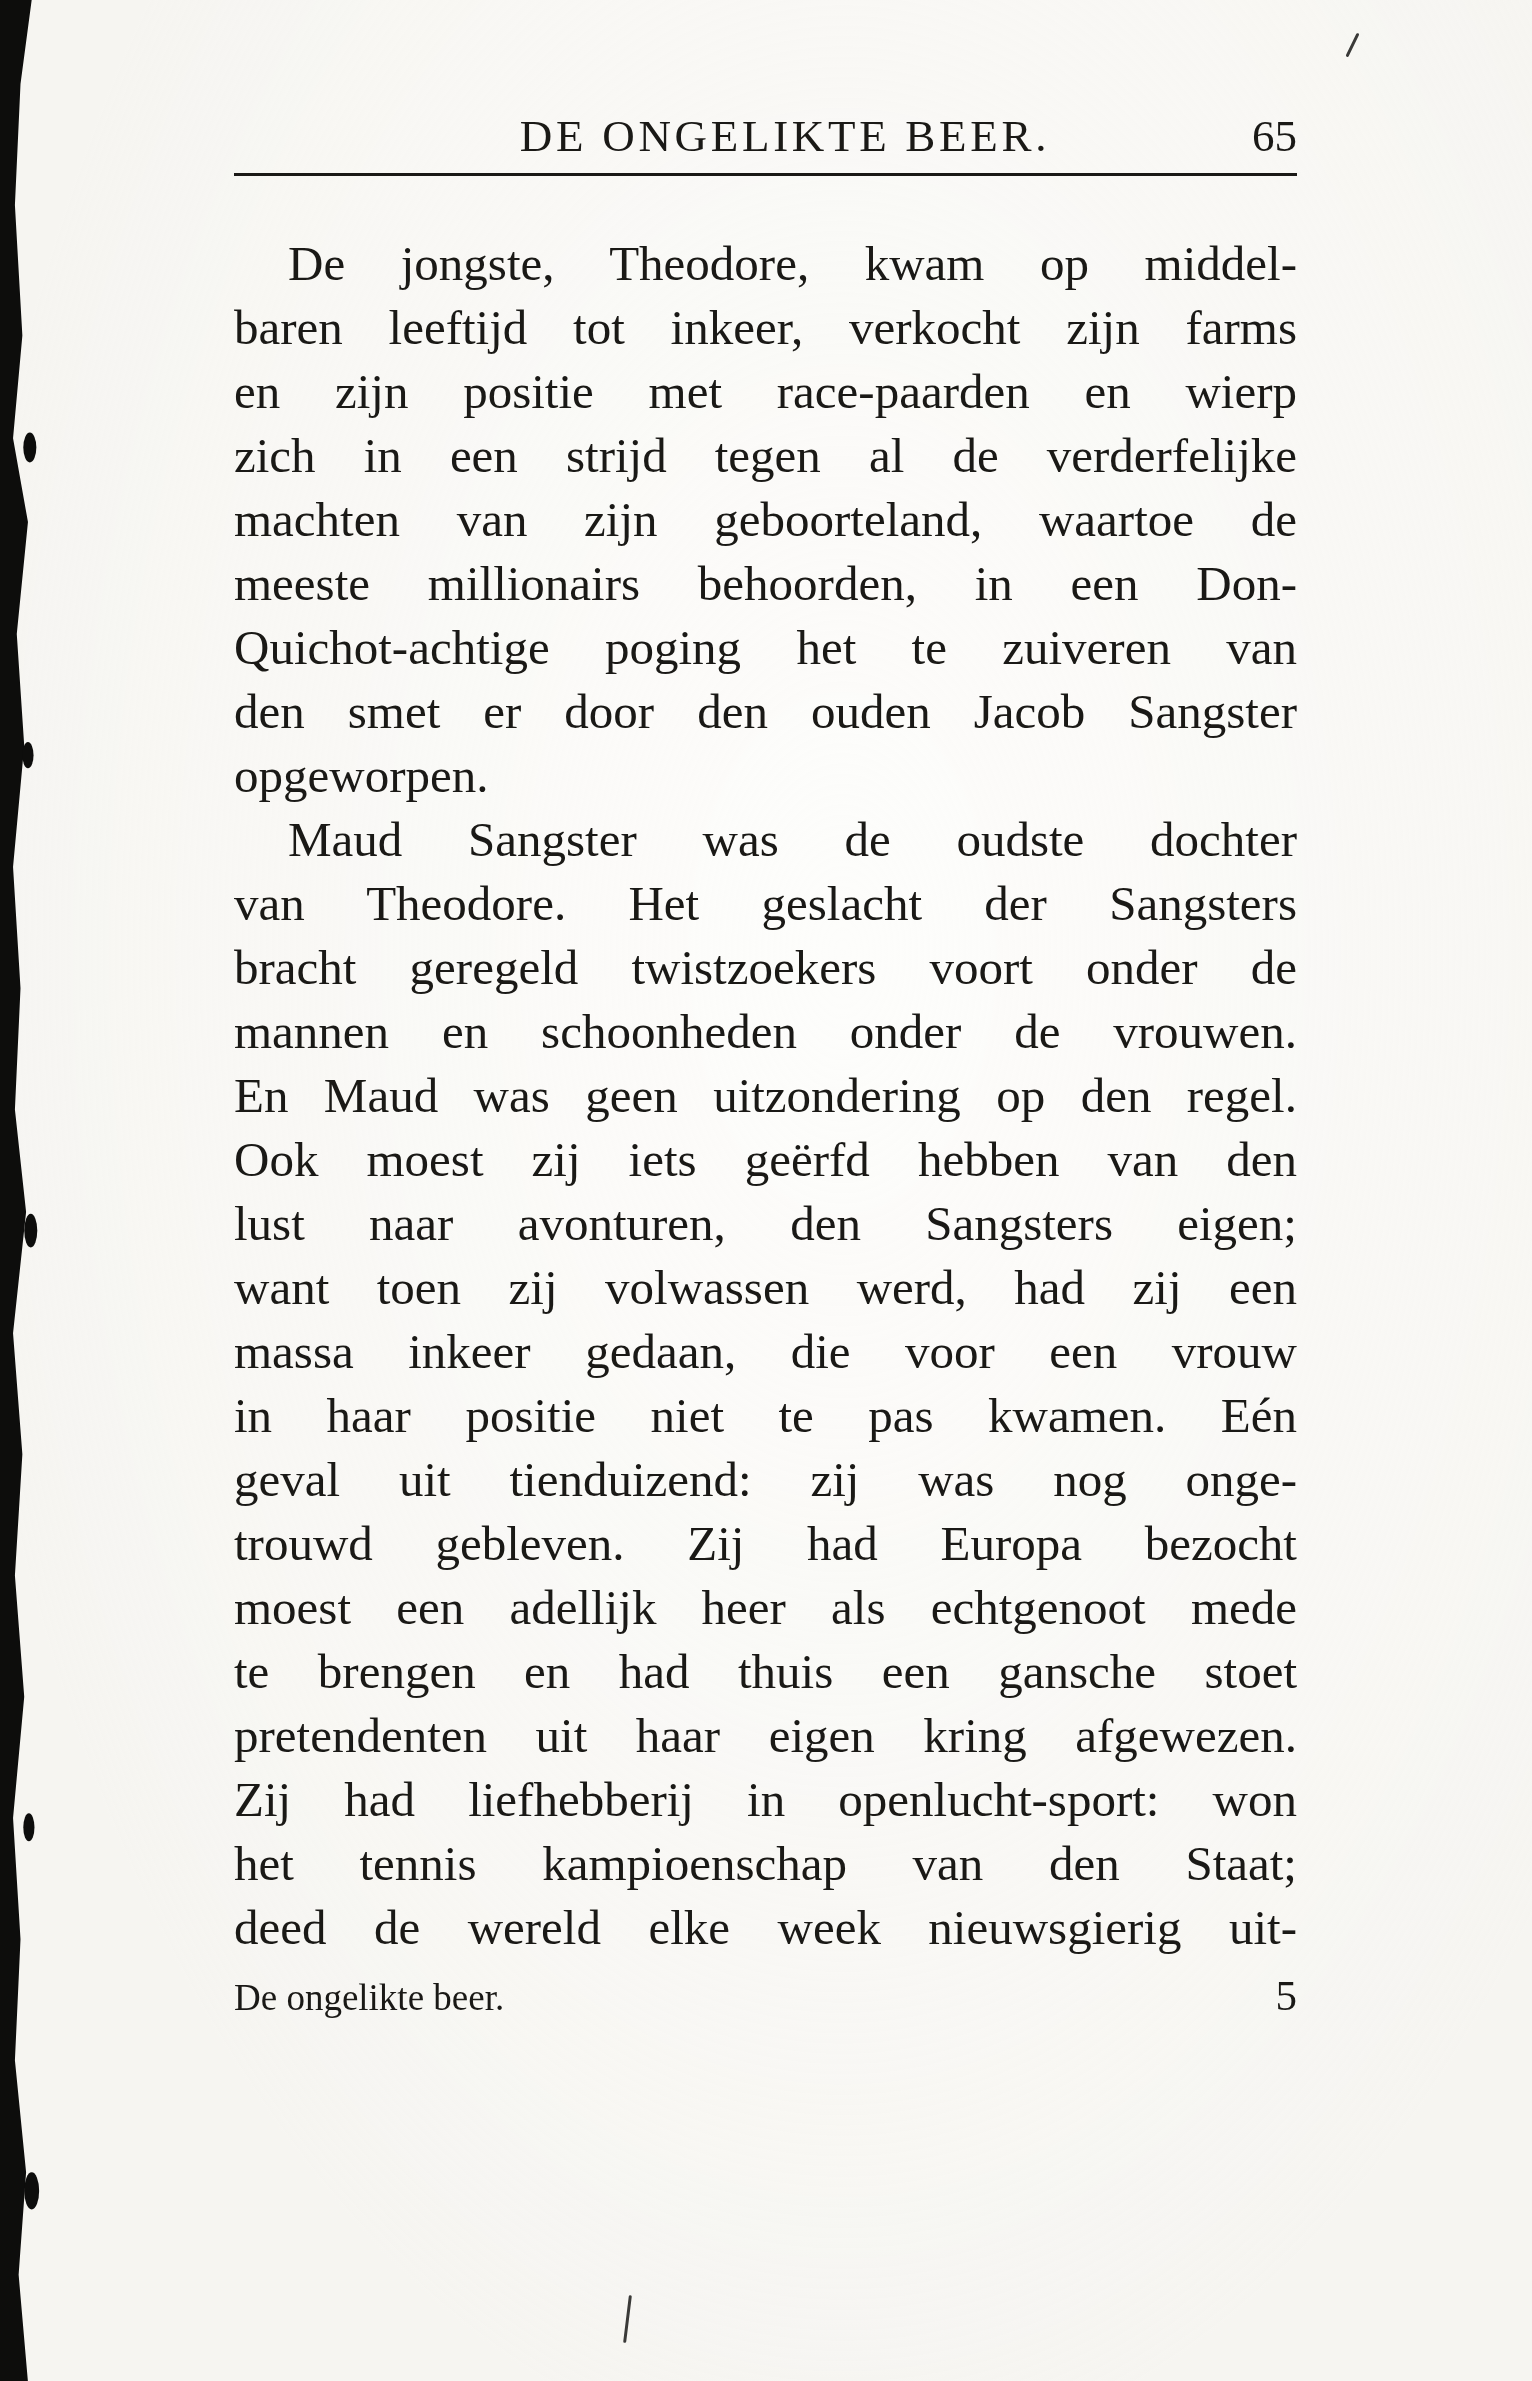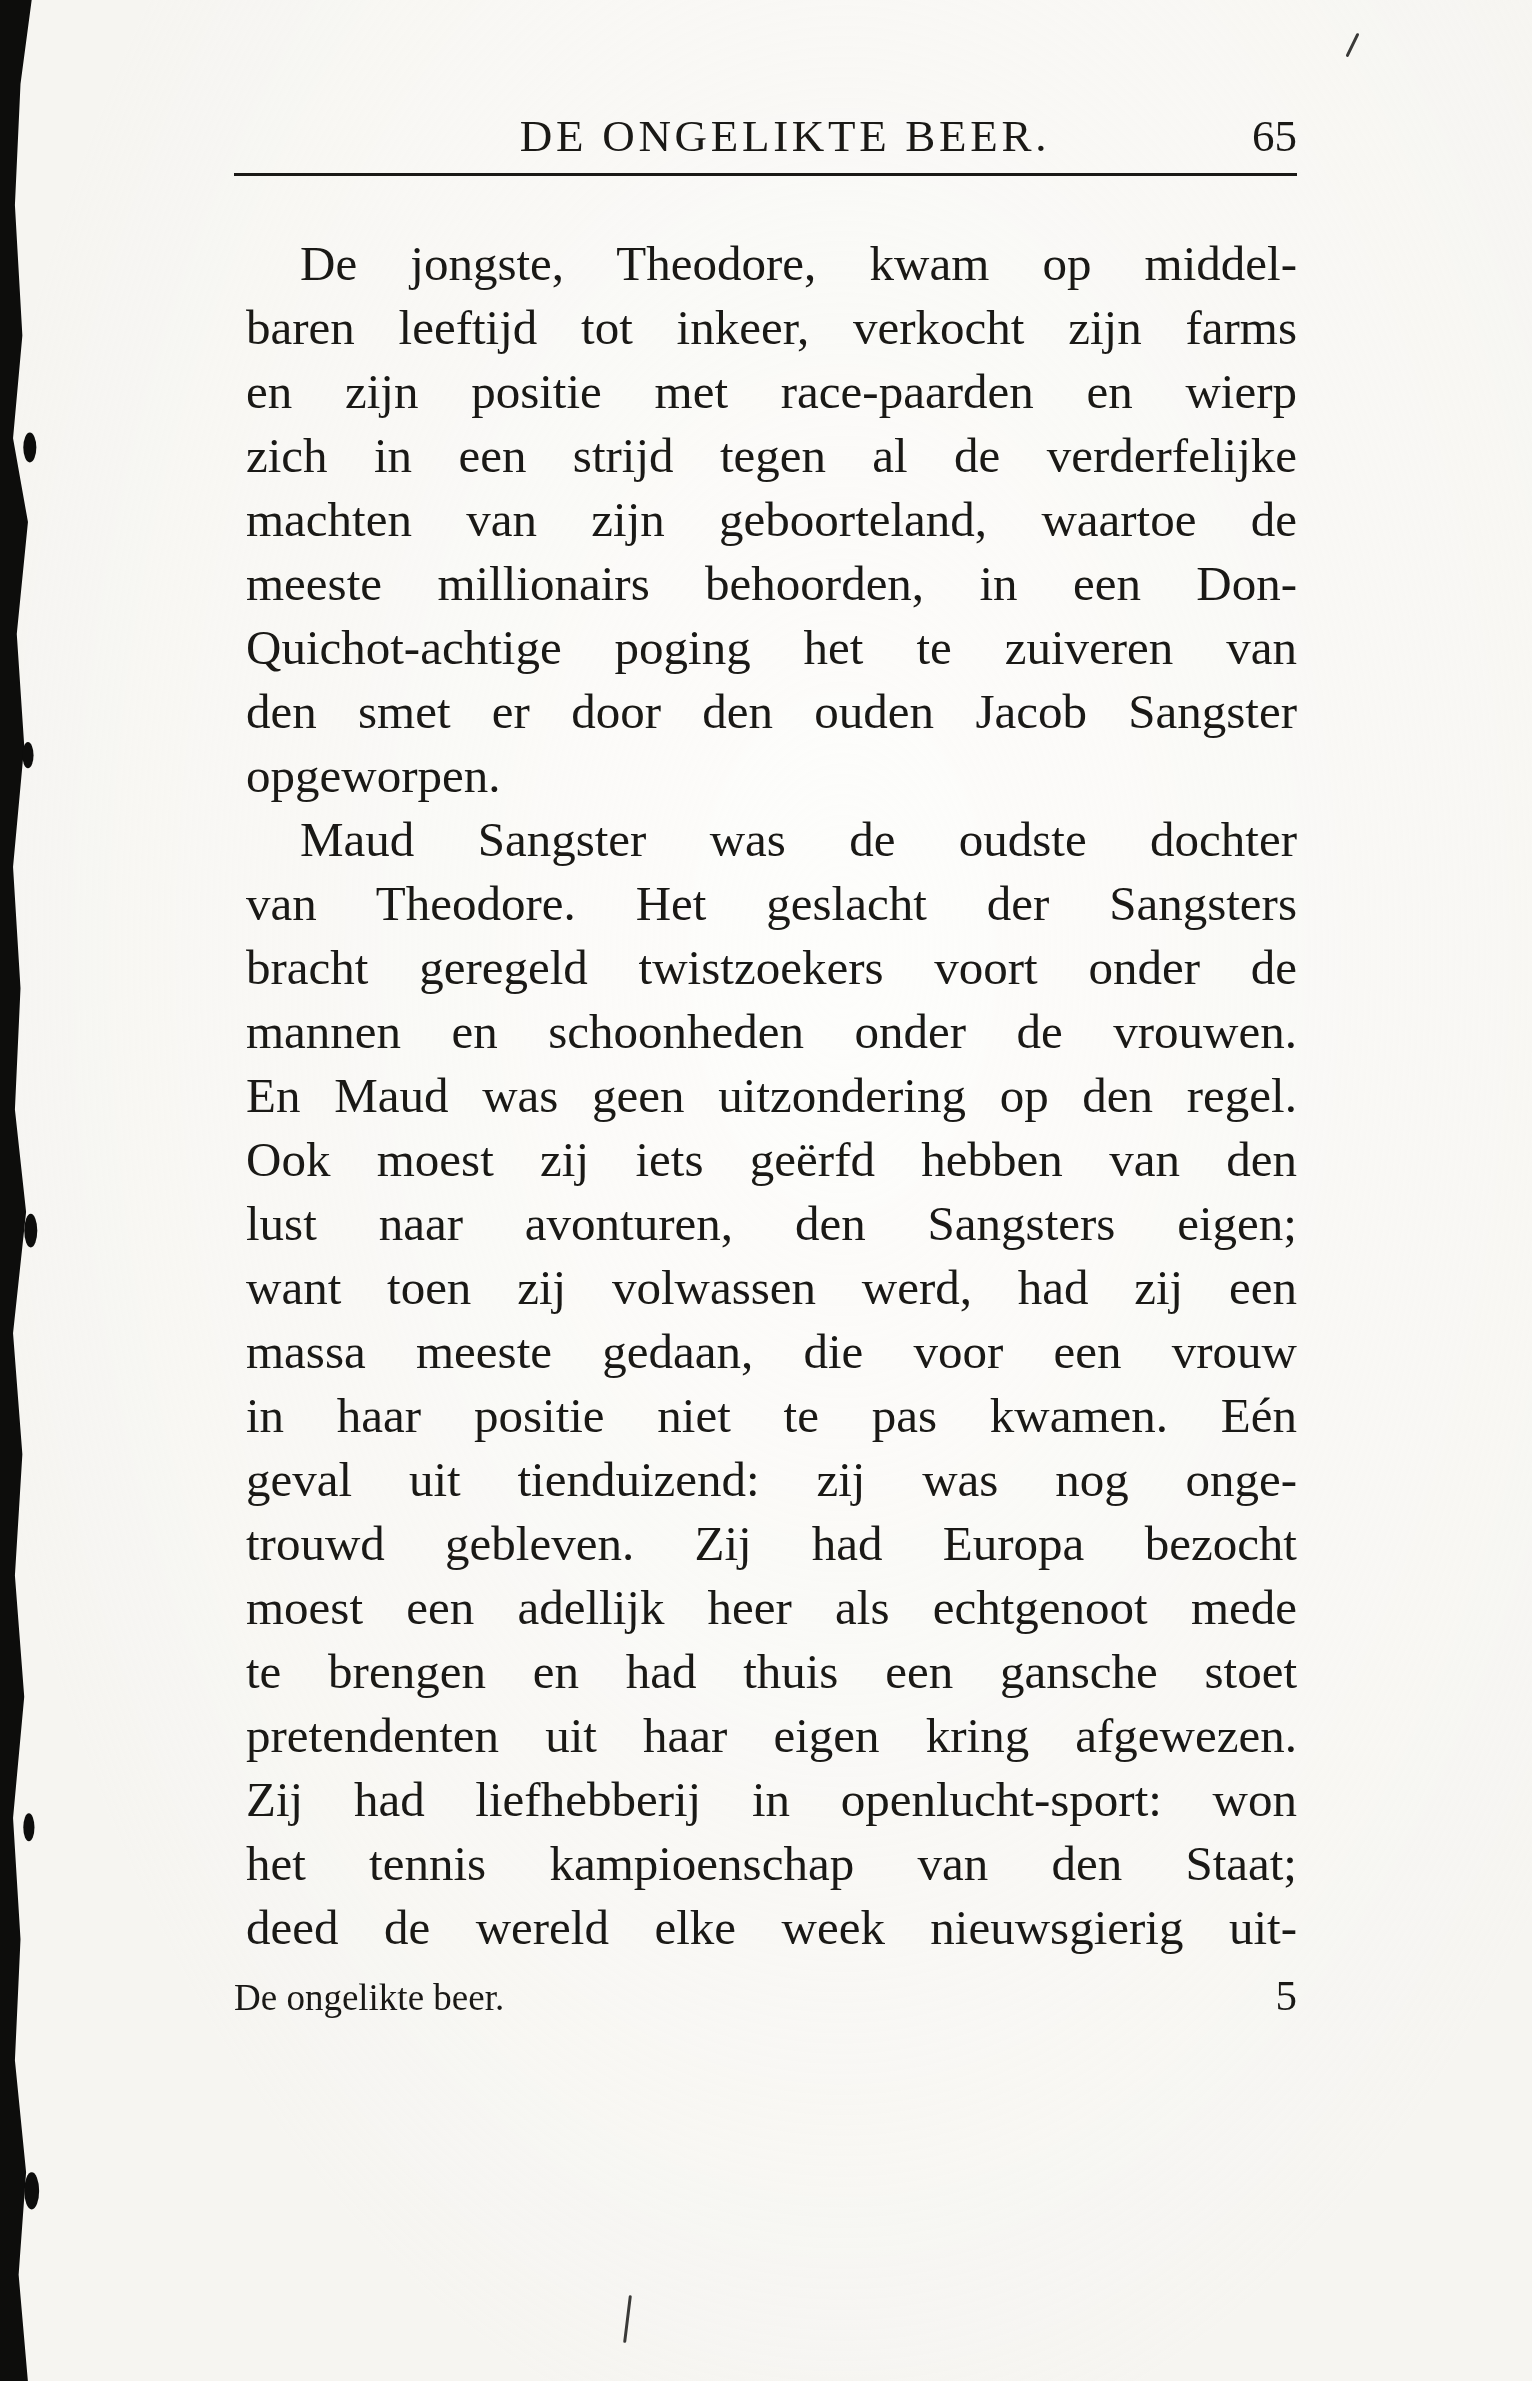--- a/index.html
+++ b/index.html
@@ -39,21 +39,20 @@
   }
 
   .text-block{
     margin-top:56px;
     font-size:49px;line-height:64px;
   }
   .line{
     text-align:justify;
     text-align-last:justify;
     white-space:normal;
-    margin-left:12px;
   }
   .line.indent{padding-left:54px;}
   .line.flush{text-align-last:left;}
 
   .footer{
     margin-top:11.2px;
     display:flex;justify-content:space-between;align-items:baseline;
   }
   .footer .left{font-size:37px;}
   .footer .right{font-size:43px;}
@@ -97,21 +96,21 @@
       <div class="line">den smet er door den ouden Jacob Sangster</div>
       <div class="line flush">opgeworpen.</div>
       <div class="line indent">Maud Sangster was de oudste dochter</div>
       <div class="line">van Theodore. Het geslacht der Sangsters</div>
       <div class="line">bracht geregeld twistzoekers voort onder de</div>
       <div class="line">mannen en schoonheden onder de vrouwen.</div>
       <div class="line">En Maud was geen uitzondering op den regel.</div>
       <div class="line">Ook moest zij iets geërfd hebben van den</div>
       <div class="line">lust naar avonturen, den Sangsters eigen;</div>
       <div class="line">want toen zij volwassen werd, had zij een</div>
-      <div class="line">massa meeste gedaan, die voor een vrouw</div>
+      <div class="line">massa inkeer gedaan, die voor een vrouw</div>
       <div class="line">in haar positie niet te pas kwamen. Eén</div>
       <div class="line">geval uit tienduizend: zij was nog onge-</div>
       <div class="line">trouwd gebleven. Zij had Europa bezocht</div>
       <div class="line">moest een adellijk heer als echtgenoot mede</div>
       <div class="line">te brengen en had thuis een gansche stoet</div>
       <div class="line">pretendenten uit haar eigen kring afgewezen.</div>
       <div class="line">Zij had liefhebberij in openlucht-sport: won</div>
       <div class="line">het tennis kampioenschap van den Staat;</div>
       <div class="line">deed de wereld elke week nieuwsgierig uit-</div>
     </div>

